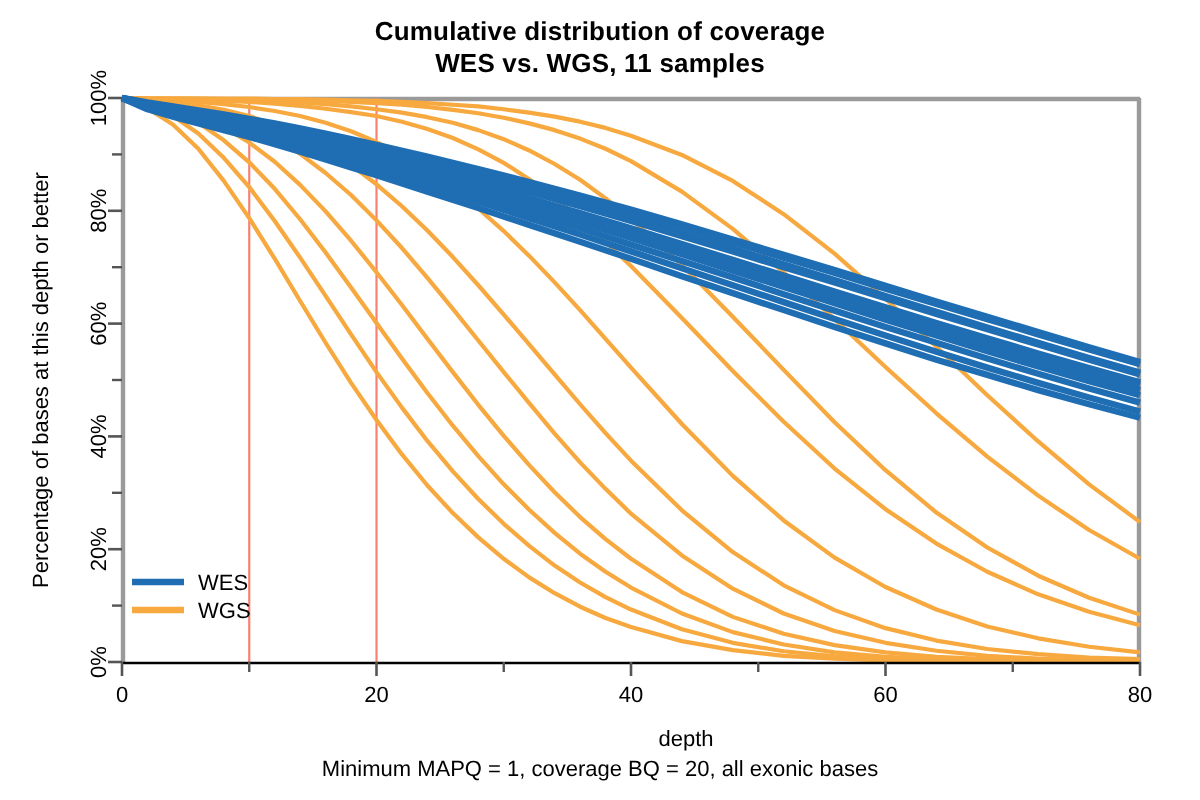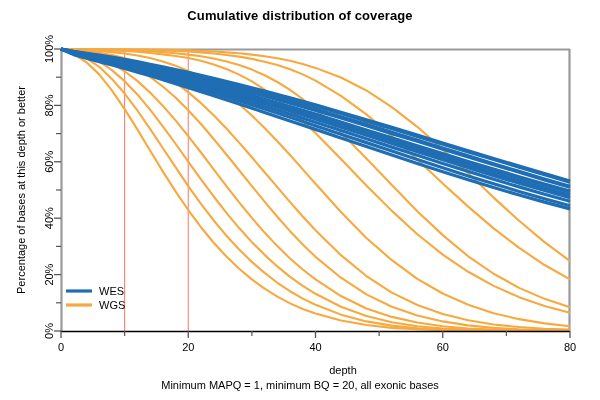--- a/index.html
+++ b/index.html
@@ -36,20 +36,21 @@
   .tklbl{font-family:"Liberation Sans",sans-serif;font-size:11px;fill:#000;}
   .legend-text{font-family:"Liberation Sans",sans-serif;font-size:11px;fill:#000;}
 </style>
 </head>
 <body>
 
 <div id="root">
 
   <div class="title">
     <div>Cumulative distribution of coverage</div>
+    <div>WES vs. WGS, 11 samples</div>
   </div>
 
   <div class="ylabel">Percentage of bases at this depth or better</div>
 
   <svg class="plot" width="600" height="400">
     <g id="svg-content">
         <rect x="61" y="49" width="509" height="282" fill="#ffffff"></rect>
         <path d="M61 49.5 L570 49.5" stroke="#9a9a9a" stroke-width="2.2" fill="none"></path>
         <path d="M569.5 49 L569.5 331" stroke="#9a9a9a" stroke-width="2.2" fill="none"></path>
         <path d="M61.5 49 L61.5 331" stroke="#9a9a9a" stroke-width="2.2" fill="none"></path>
@@ -110,15 +111,15 @@
         <path d="M379.125 331 L379.125 336" stroke="#555" stroke-width="1.2" fill="none"></path>
         <path d="M506.375 331 L506.375 336" stroke="#555" stroke-width="1.2" fill="none"></path>
         <path d="M66 291 L92 291" stroke="#1f6eb4" stroke-width="3.2" fill="none"></path>
         <text x="99" y="295" class="legend-text">WES</text>
         <path d="M66 305 L92 305" stroke="#f7a93f" stroke-width="3.2" fill="none"></path>
         <text x="99" y="309" class="legend-text">WGS</text>
       </g>
   </svg>
 
   <div class="xlabel">depth</div>
-  <div class="xsub">Minimum MAPQ = 1, minimum BQ = 20, all exonic bases</div>
+  <div class="xsub">Minimum MAPQ = 1, coverage BQ = 20, all exonic bases</div>
 
 </div>
 
 </body></html>

